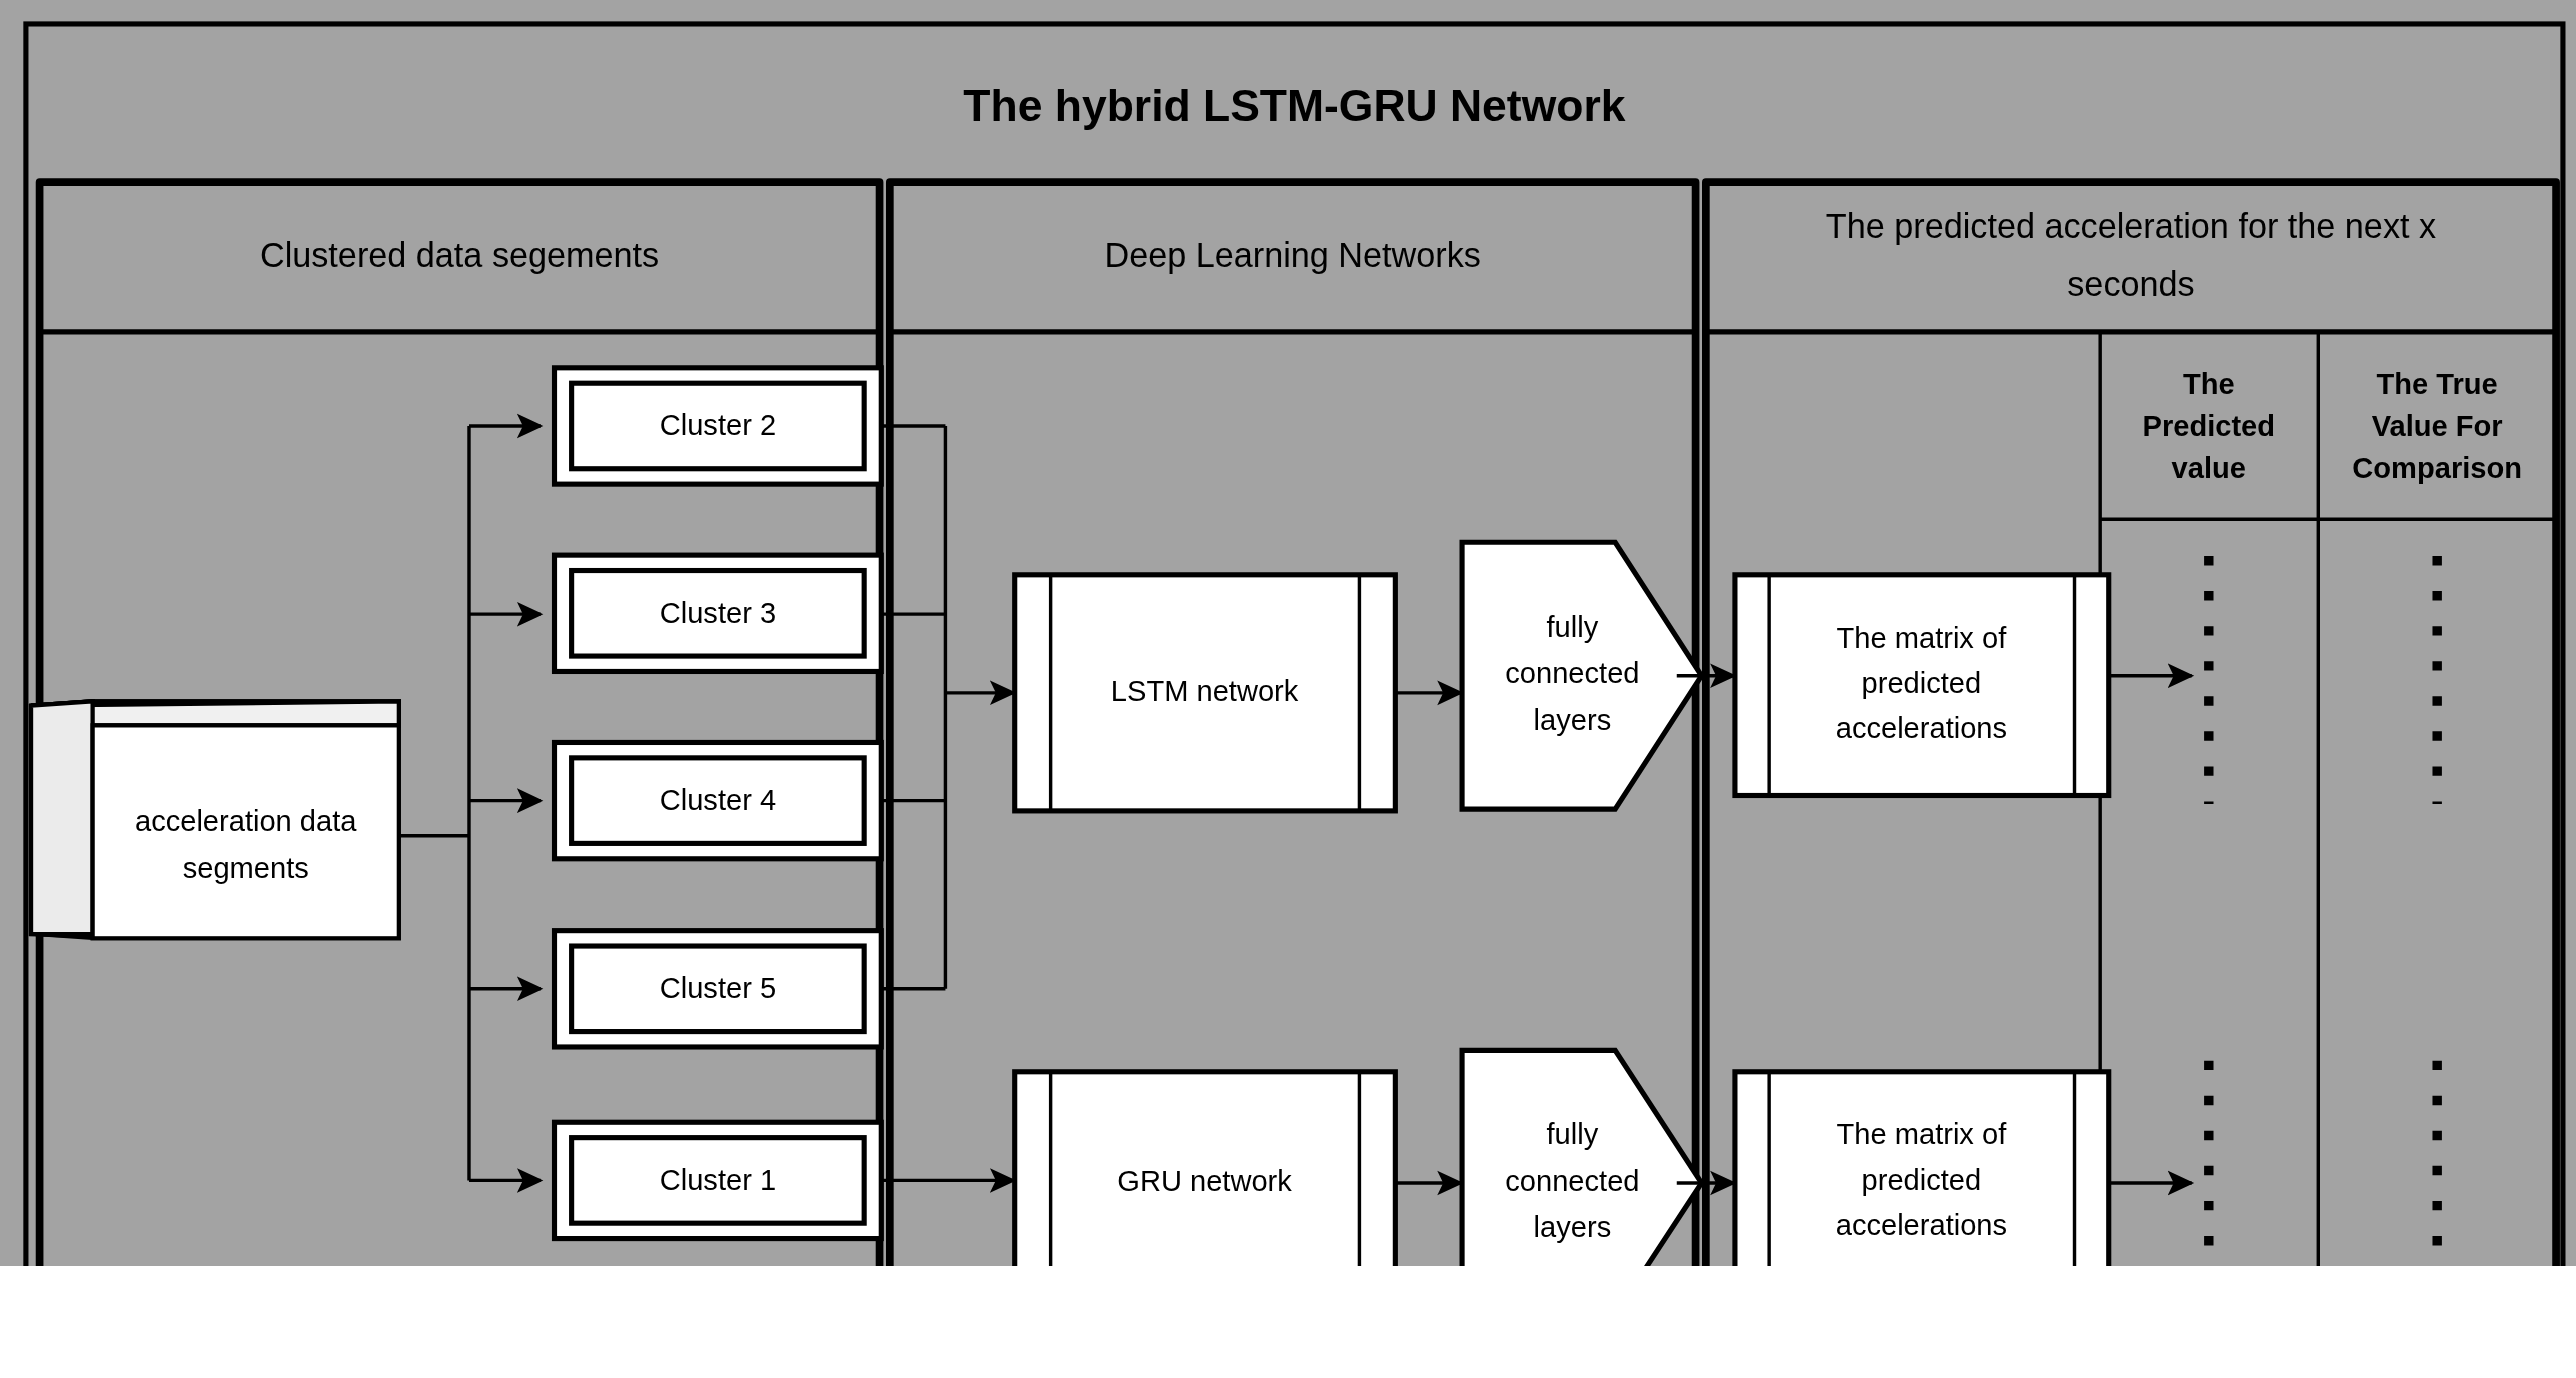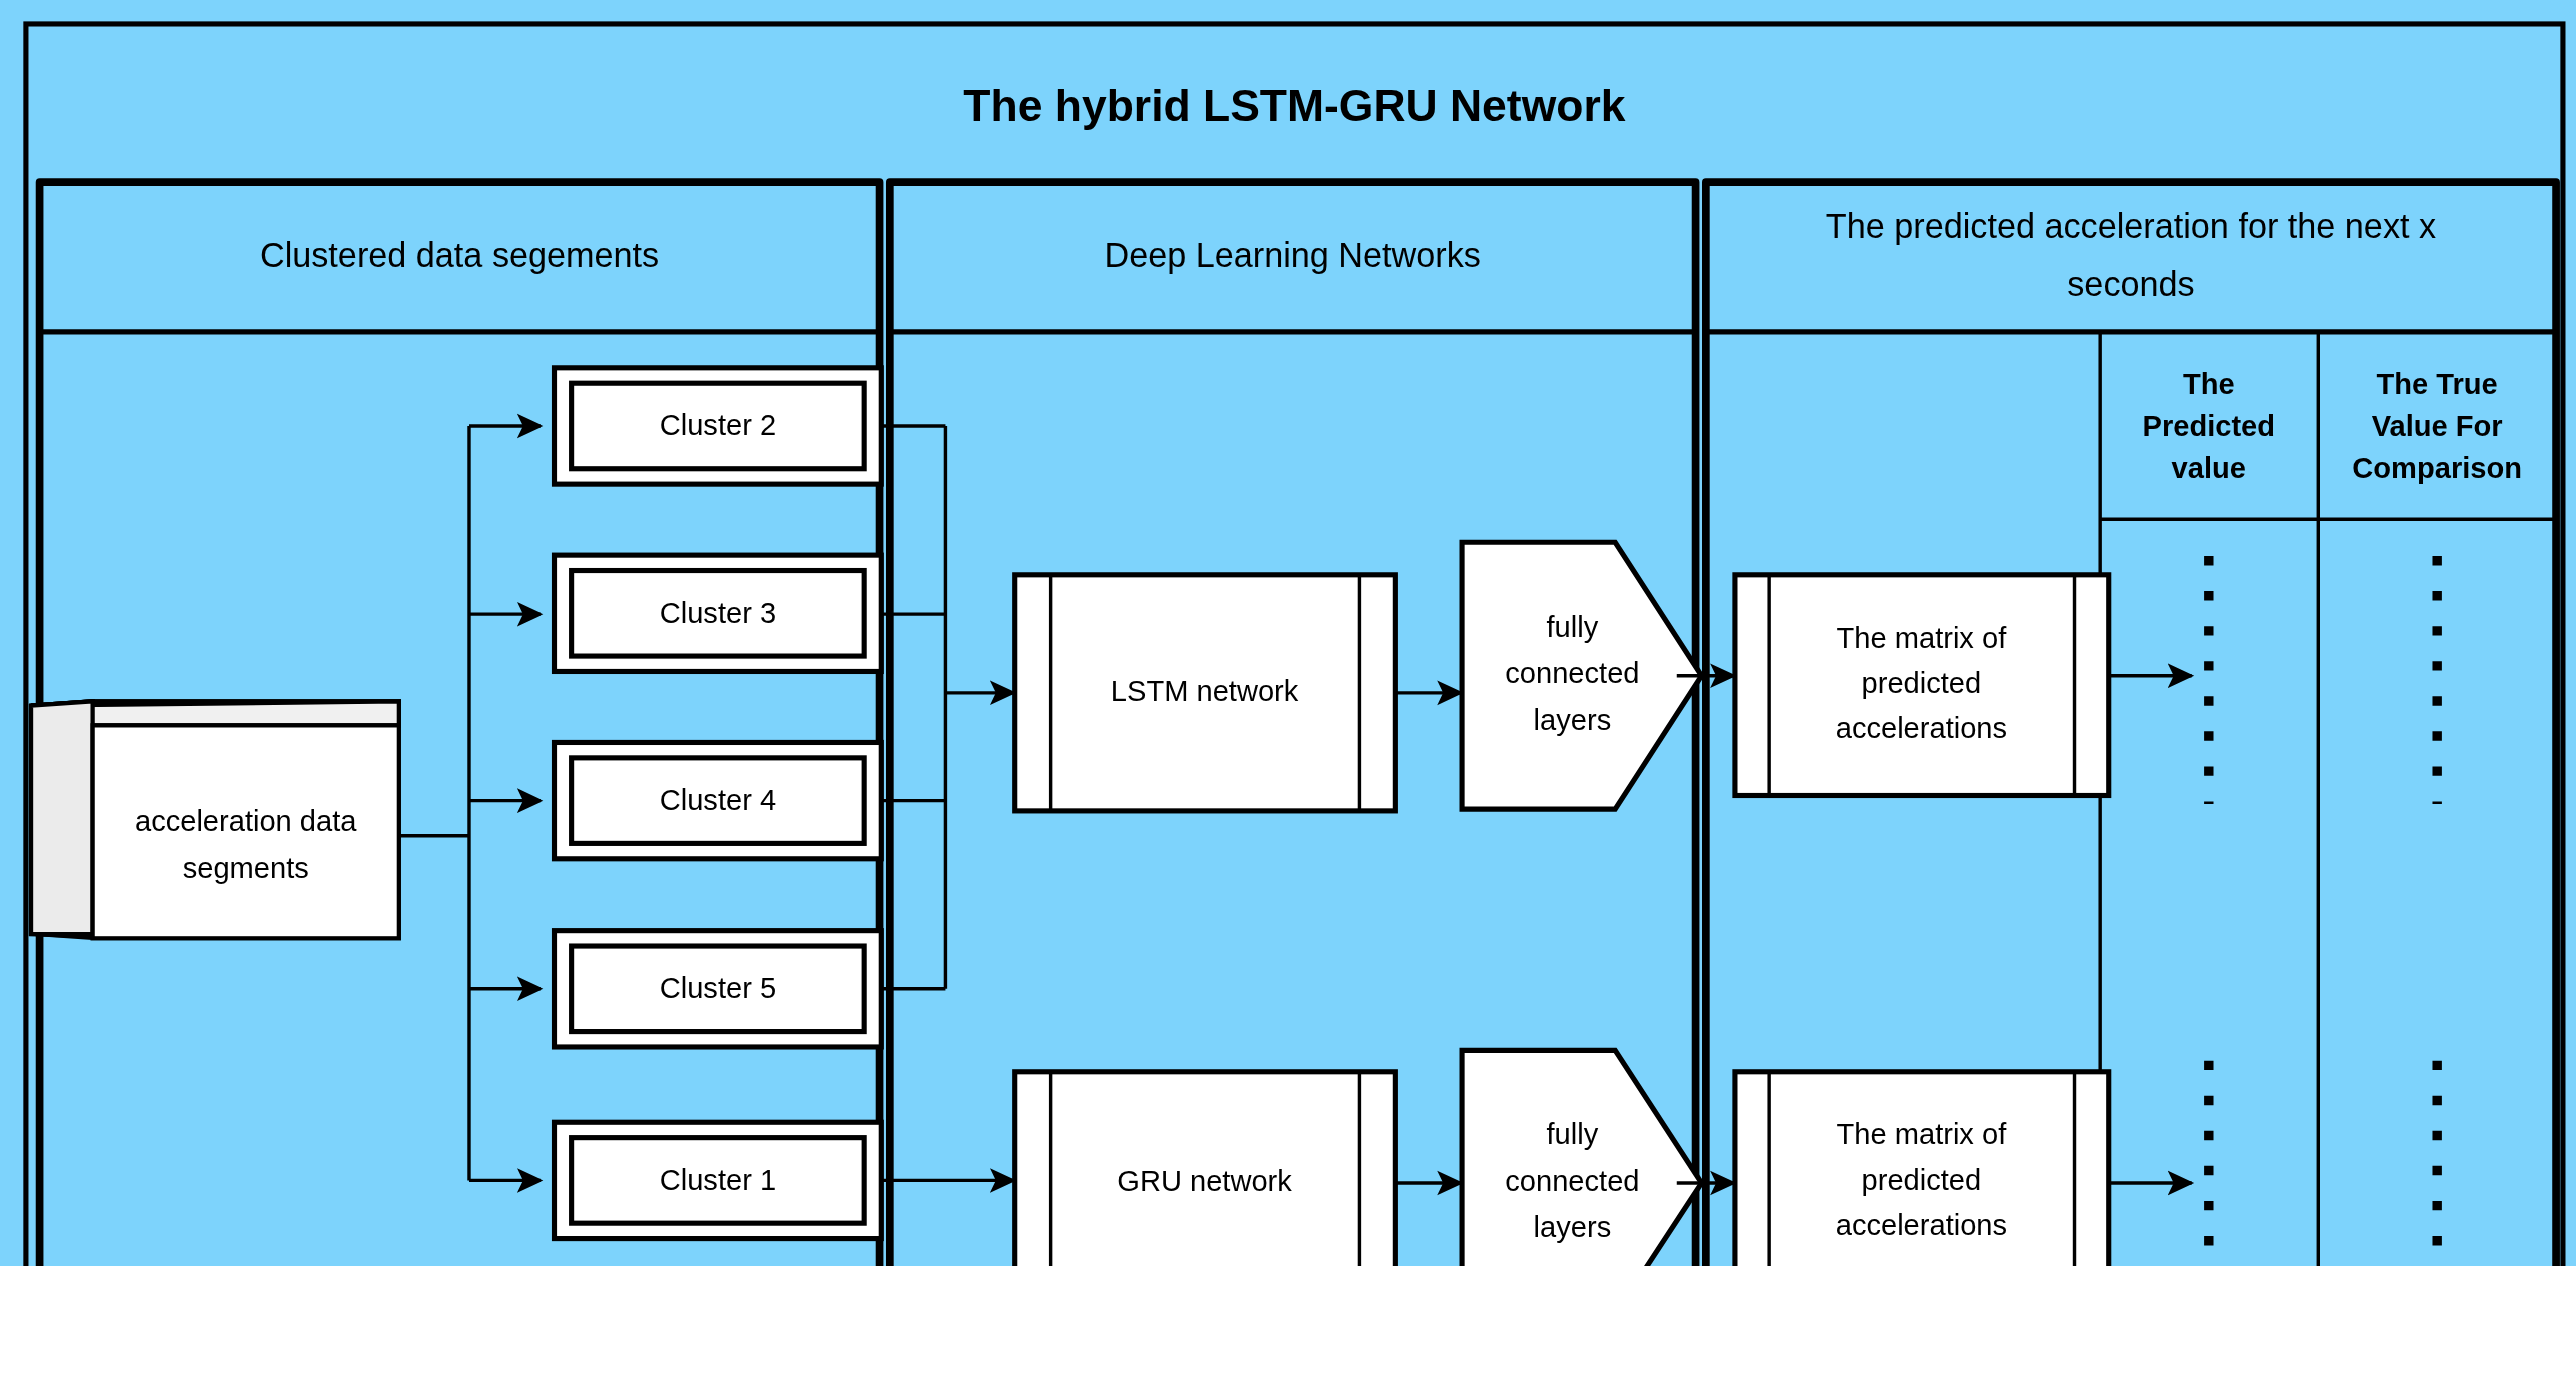--- a/index.html
+++ b/index.html
@@ -5,21 +5,21 @@
   html, body {
     margin: 0;
     padding: 0;
     background: #ffffff;
     font-family: "Liberation Sans", sans-serif;
   }
   #stage {
     position: relative;
     width: 2576px;
     height: 1266px;
-    background: #7dd3fc;
+    background: #a3a3a3;
     overflow: hidden;
   }
   #diagram {
     position: absolute;
     top: 0;
     left: 0;
     width: 2576px;
     height: 1378px;
   }
   .lbl {

